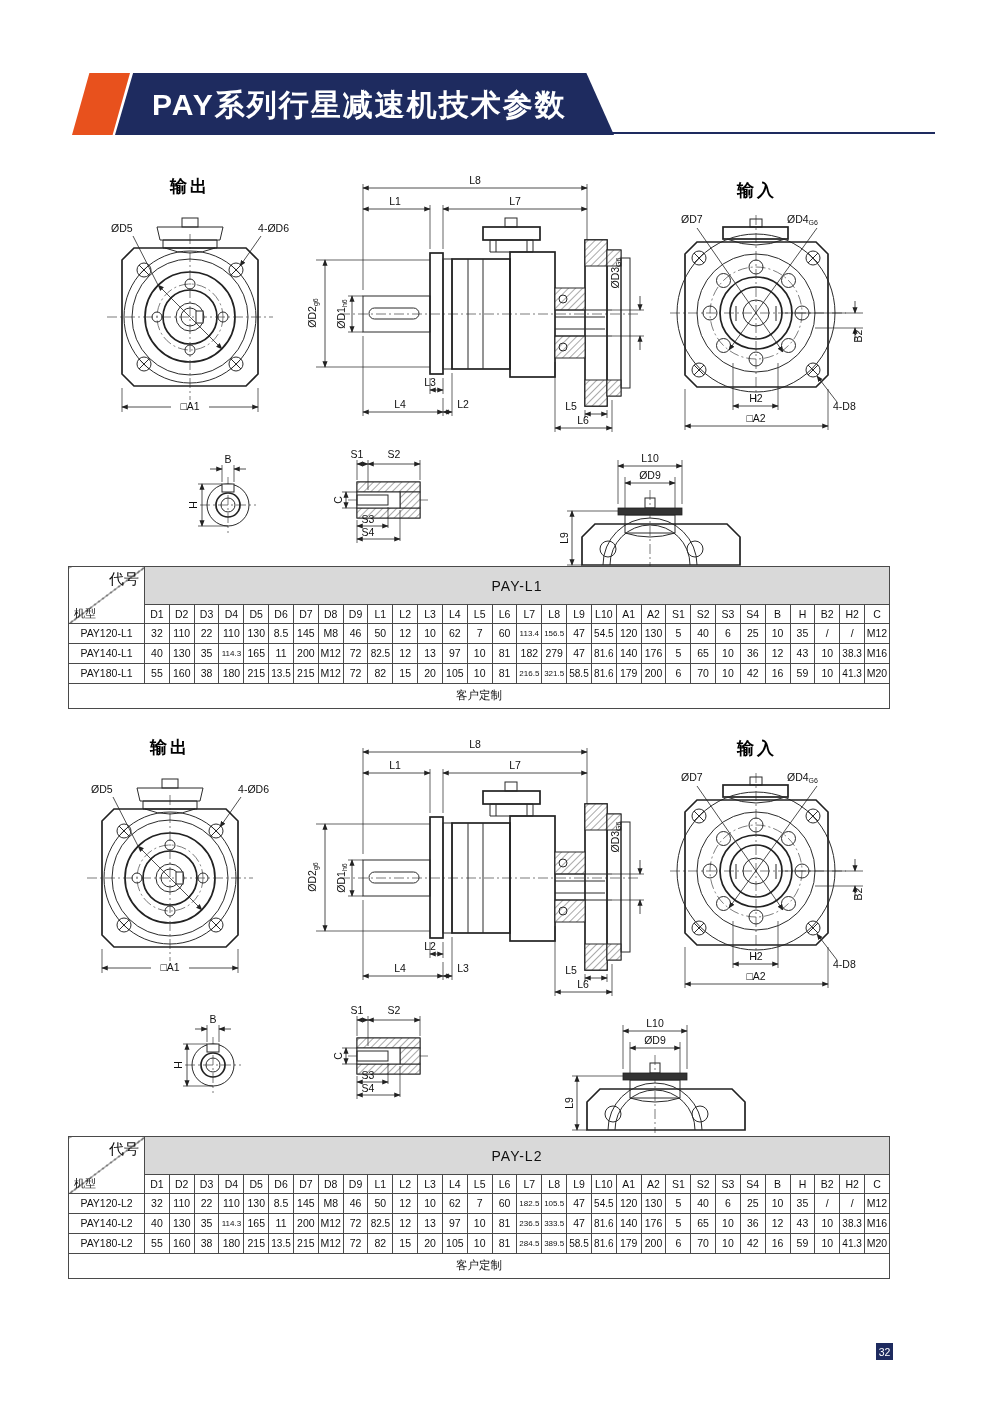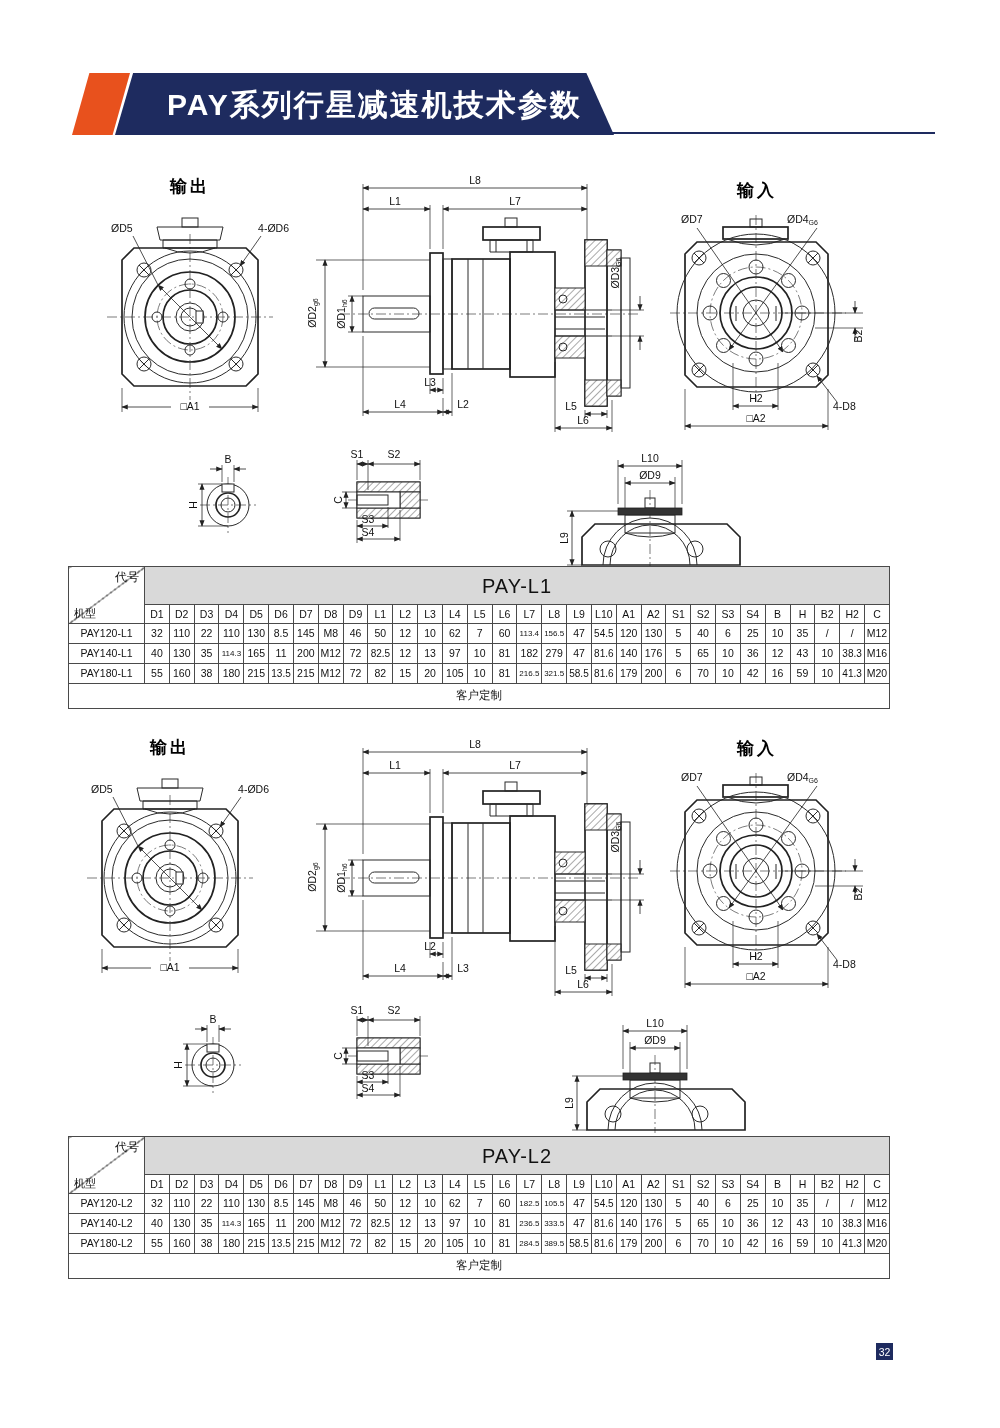--- a/index.html
+++ b/index.html
@@ -6,21 +6,21 @@
   .page{position:relative;width:1000px;height:1428px;background:#fff;overflow:hidden;
         font-family:"Liberation Sans",sans-serif;color:#111;}
   
   .hdr-orange{position:absolute;left:72px;top:73px;width:58px;height:62px;
       background:var(--orange,#e8511d);
       clip-path:polygon(30% 0,100% 0,70% 100%,0% 100%);}
   .hdr-navy{position:absolute;left:112px;top:73px;width:502px;height:62px;
       background:var(--navy,#1e2b5f);
       clip-path:polygon(4.2% 0,94.5% 0,100% 100%,0.6% 100%);}
   .hdr-line{position:absolute;left:600px;top:132px;width:335px;height:2px;background:var(--navy,#1e2b5f);}
-  .hdr-title{position:absolute;left:167px;top:88px;margin:0;font-size:30px;font-weight:bold;
+  .hdr-title{position:absolute;left:152px;top:88px;margin:0;font-size:30px;font-weight:bold;
       color:#fff;letter-spacing:2px;line-height:34px;}
   
   .draw{position:absolute;left:0;}
   svg text{font-family:"Liberation Sans",sans-serif;}
   .lbl{font-size:10.5px;fill:#111;text-anchor:middle;}
   .lbls{text-anchor:start;} .lble{text-anchor:end;}
   .sub{font-size:7px;}
   .cjk{font-size:17px;font-weight:bold;fill:#000;text-anchor:middle;letter-spacing:3px;}
   .s{fill:none;stroke:#2b2b2b;stroke-width:1;}
   .sb{fill:none;stroke:#222;stroke-width:1.7;}
@@ -29,24 +29,24 @@
   .dim{fill:none;stroke:#222;stroke-width:.8;}
   .ext{fill:none;stroke:#222;stroke-width:.7;}
   .hat{fill:url(#hat);stroke:#2b2b2b;stroke-width:1;}
   .bg{fill:#fff;stroke:none;}
   .dk{fill:#333;stroke:#222;stroke-width:.8;}
   
   .spec{position:absolute;left:68px;border-collapse:collapse;table-layout:fixed;width:822px;
         border:1.5px solid #333;}
   .spec td{border:1px solid #4a4a4a;text-align:center;vertical-align:middle;padding:0;
         font-size:10.5px;height:19px;line-height:1;white-space:nowrap;overflow:hidden;}
-  .spec .band{background:var(--band,#d9d9d9);font-size:20px;height:37px;letter-spacing:1px;}
+  .spec .band{background:var(--band,#d9d9d9);font-size:14px;height:37px;letter-spacing:1px;}
   .spec .corner{position:relative;width:76px;
         background:linear-gradient(to bottom right,#fff 49.4%,#555 49.4%,#555 50.6%,#fff 50.6%);}
-  .spec .ctop{position:absolute;top:4px;right:5px;font-size:12px;}
+  .spec .ctop{position:absolute;top:4px;right:5px;font-size:15px;}
   .spec .cbot{position:absolute;bottom:4px;left:5px;font-size:11px;}
   .spec .ch{height:18px;margin-top:24px;}
   .spec .small{font-size:10px;}
   .spec .tiny{font-size:8px;}
   .spec .foot{height:24px;font-size:11.5px;}
   .spec[data-table="l1"]{top:566px;} .spec[data-table="l2"]{top:1136px;}
   
   .badge{position:absolute;left:876px;top:1343px;width:17px;height:17px;background:var(--navy,#1e2b5f);
         color:#fff;font-size:10.5px;display:flex;align-items:center;justify-content:center;}
 </style>

